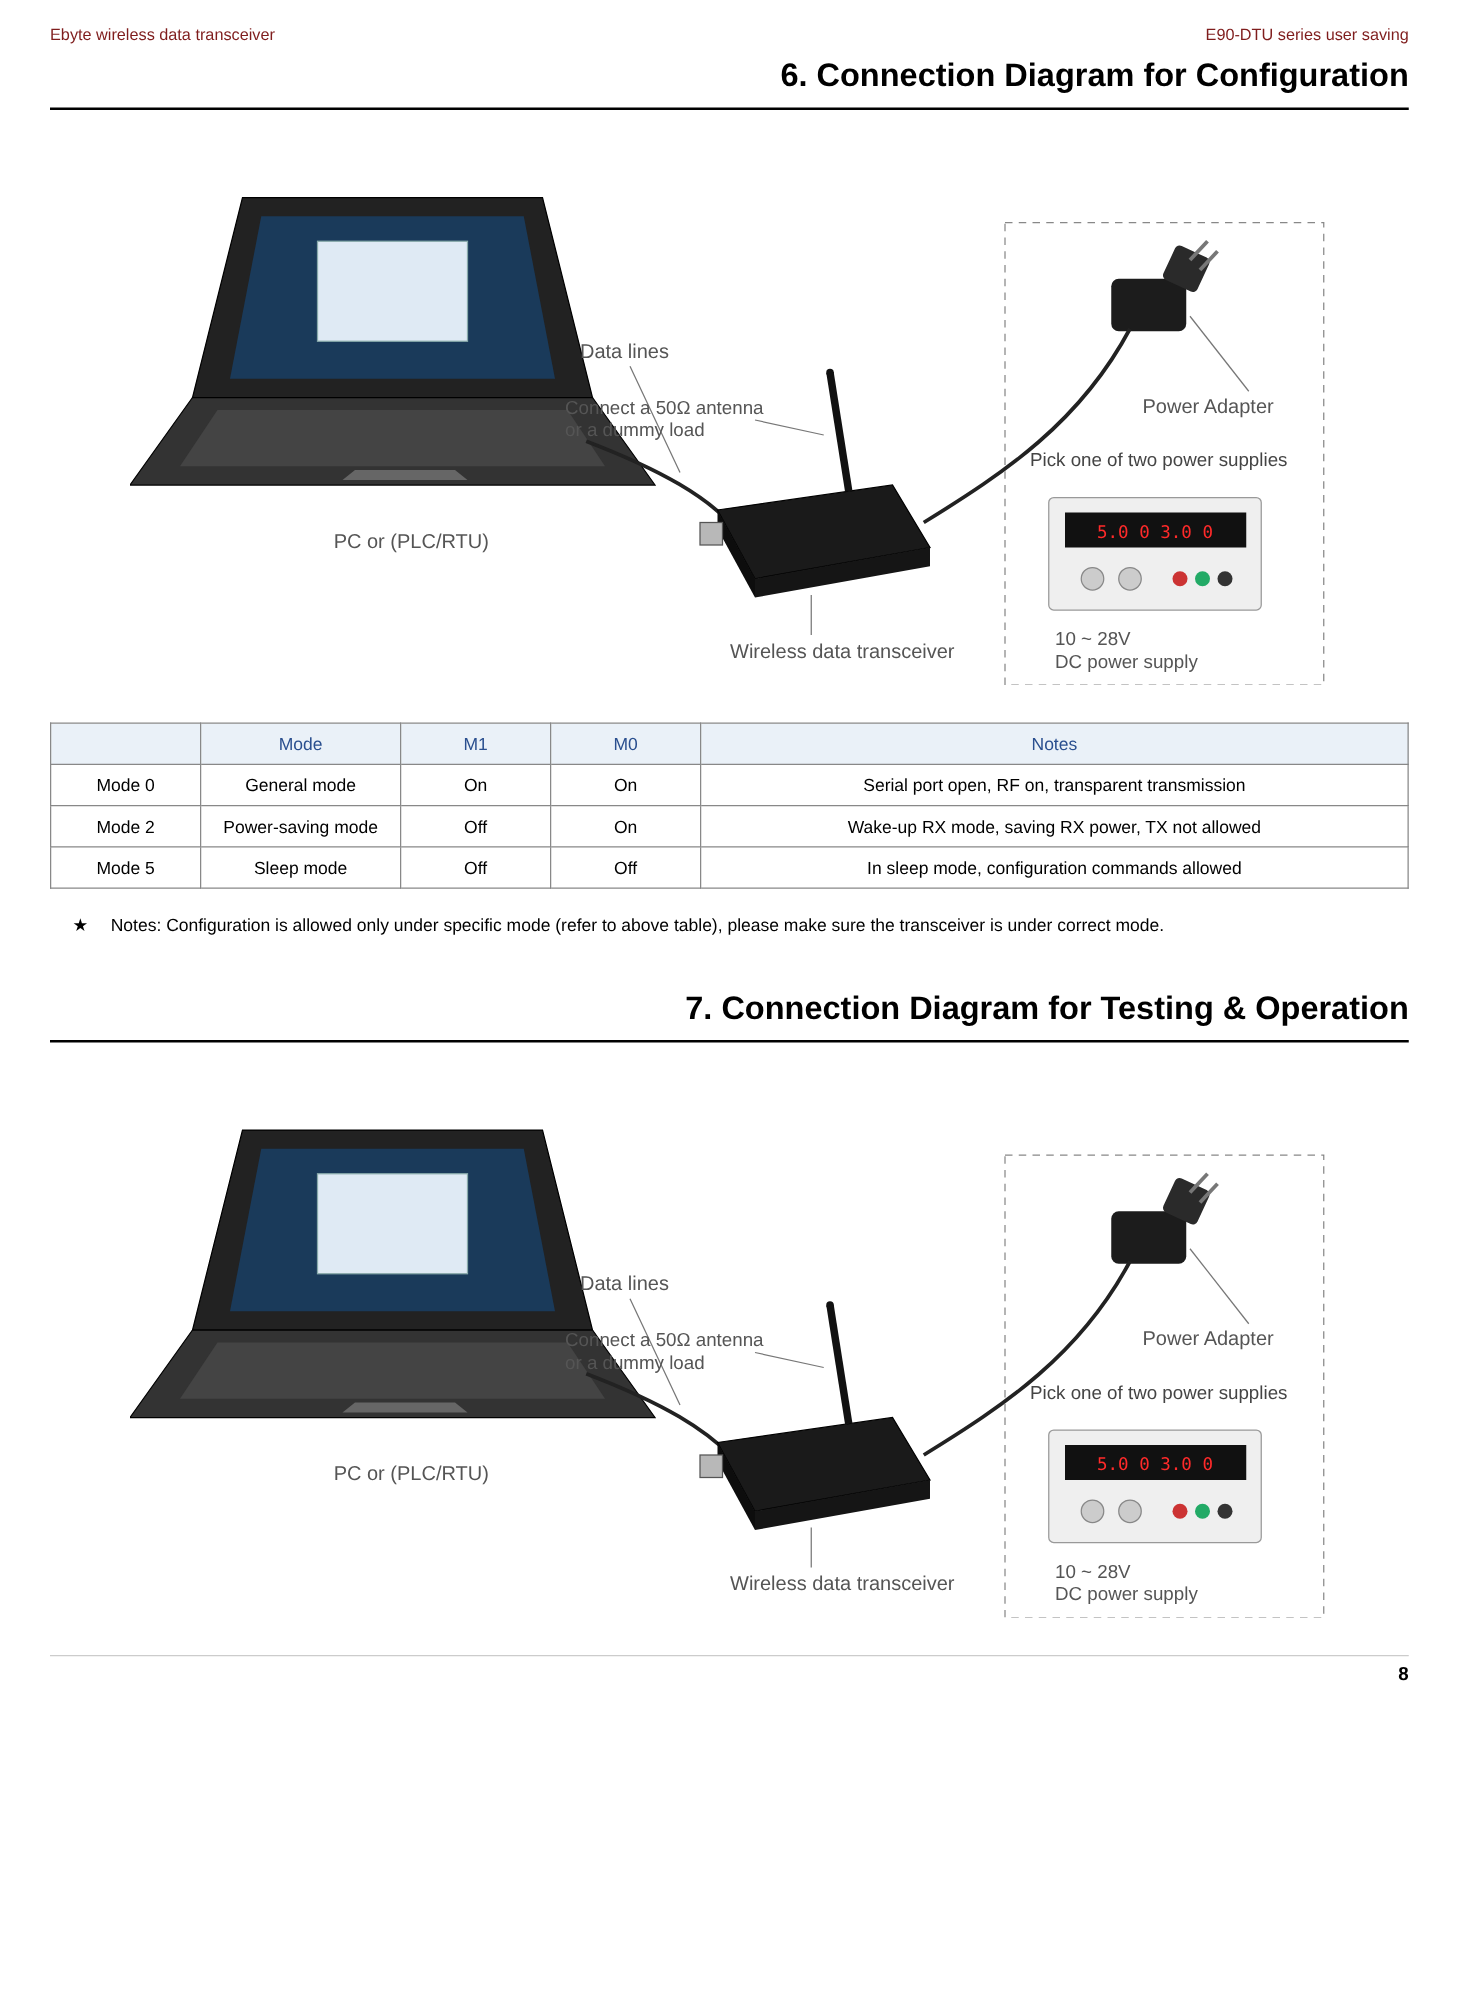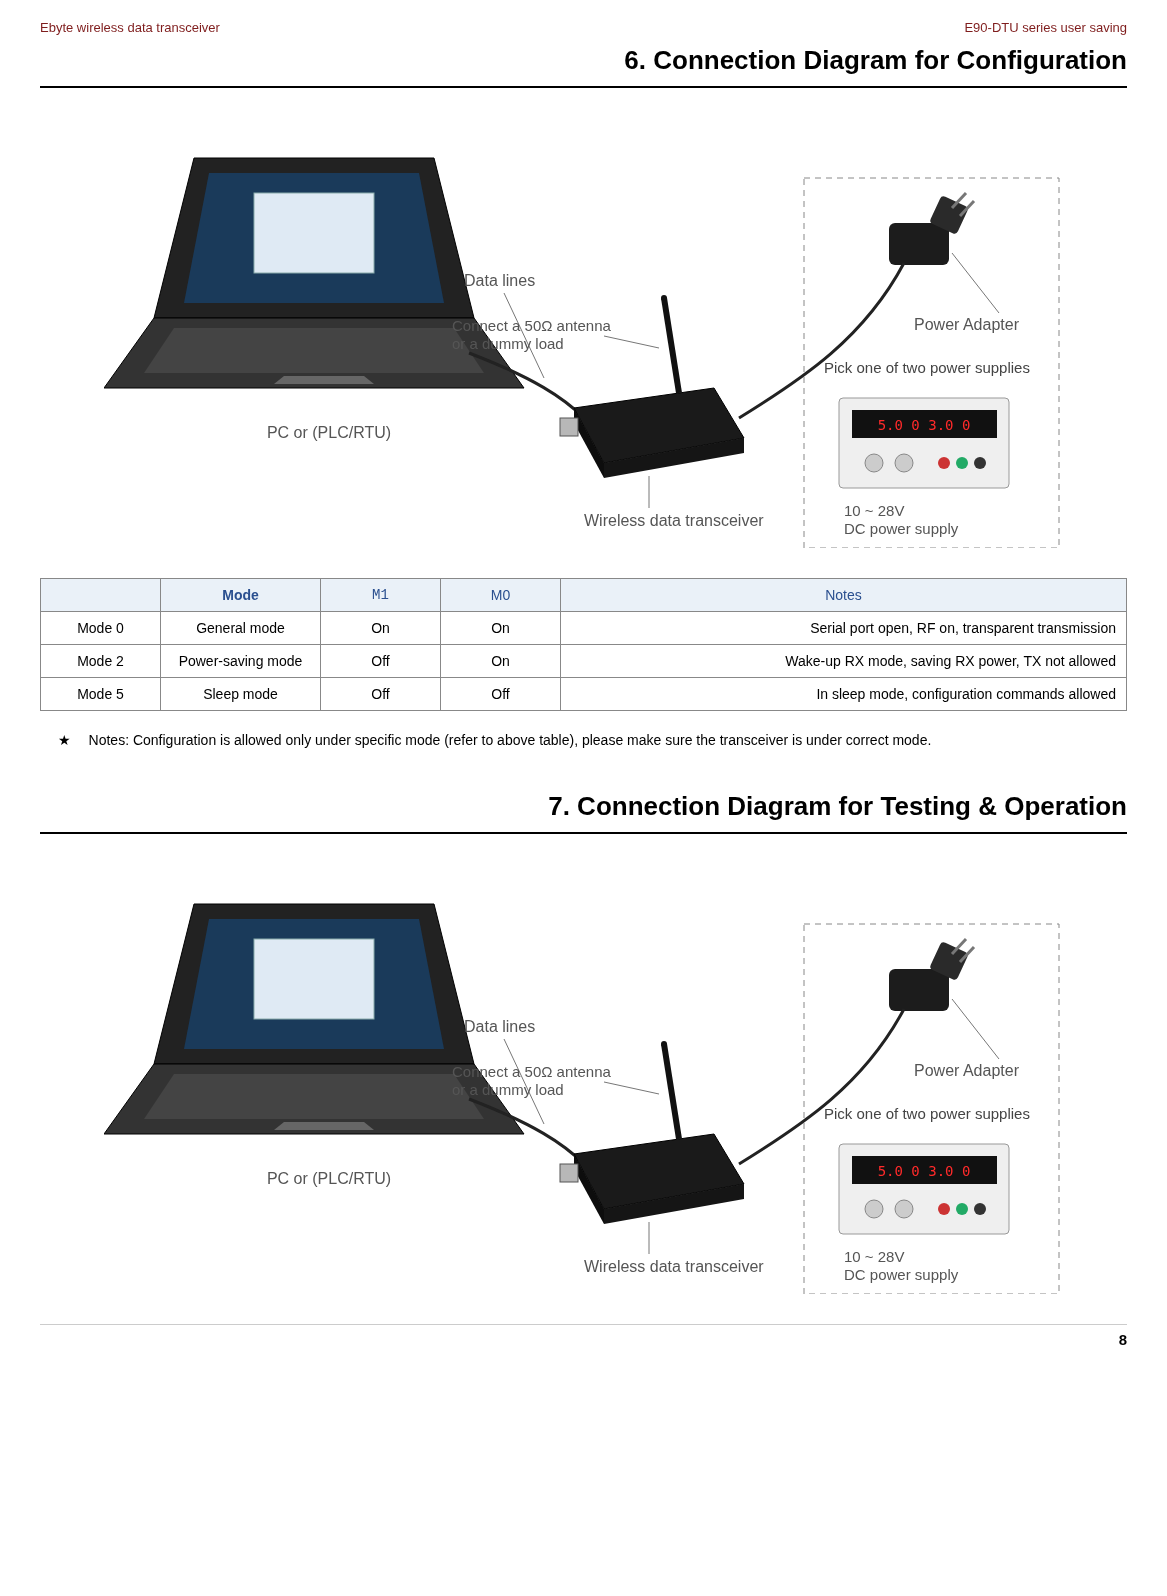--- a/index.html
+++ b/index.html
@@ -49,25 +49,25 @@
       padding: 8px 10px;
       vertical-align: middle;
     }
     table.mode-table thead th {
       background: #eaf1f8;
       color: #2a4f8f;
       font-weight: normal;
       text-align: center;
     }
     table.mode-table thead th:first-child { width: 120px; }
-    table.mode-table thead th:nth-child(2) { width: 160px; font-weight: bold; }
-    table.mode-table thead th:nth-child(3) { width: 120px; font-family: Liberation Mono, monospace; }
+    table.mode-table thead th:nth-child(2) { width: 160px; }
+    table.mode-table thead th:nth-child(3) { width: 120px; }
     table.mode-table thead th:nth-child(4) { width: 120px; }
     table.mode-table tbody td { text-align: center; }
-    table.mode-table tbody td.notes-cell { text-align: right; }
+    table.mode-table tbody td.notes-cell { text-align: center; }
 
     .note-line {
       display: flex;
       align-items: flex-start;
       gap: 18px;
       margin: 18px 0 40px 0;
       font-size: 14px;
       padding-left: 18px;
     }
     .note-line .star { font-size: 14px; line-height: 1.4; }

